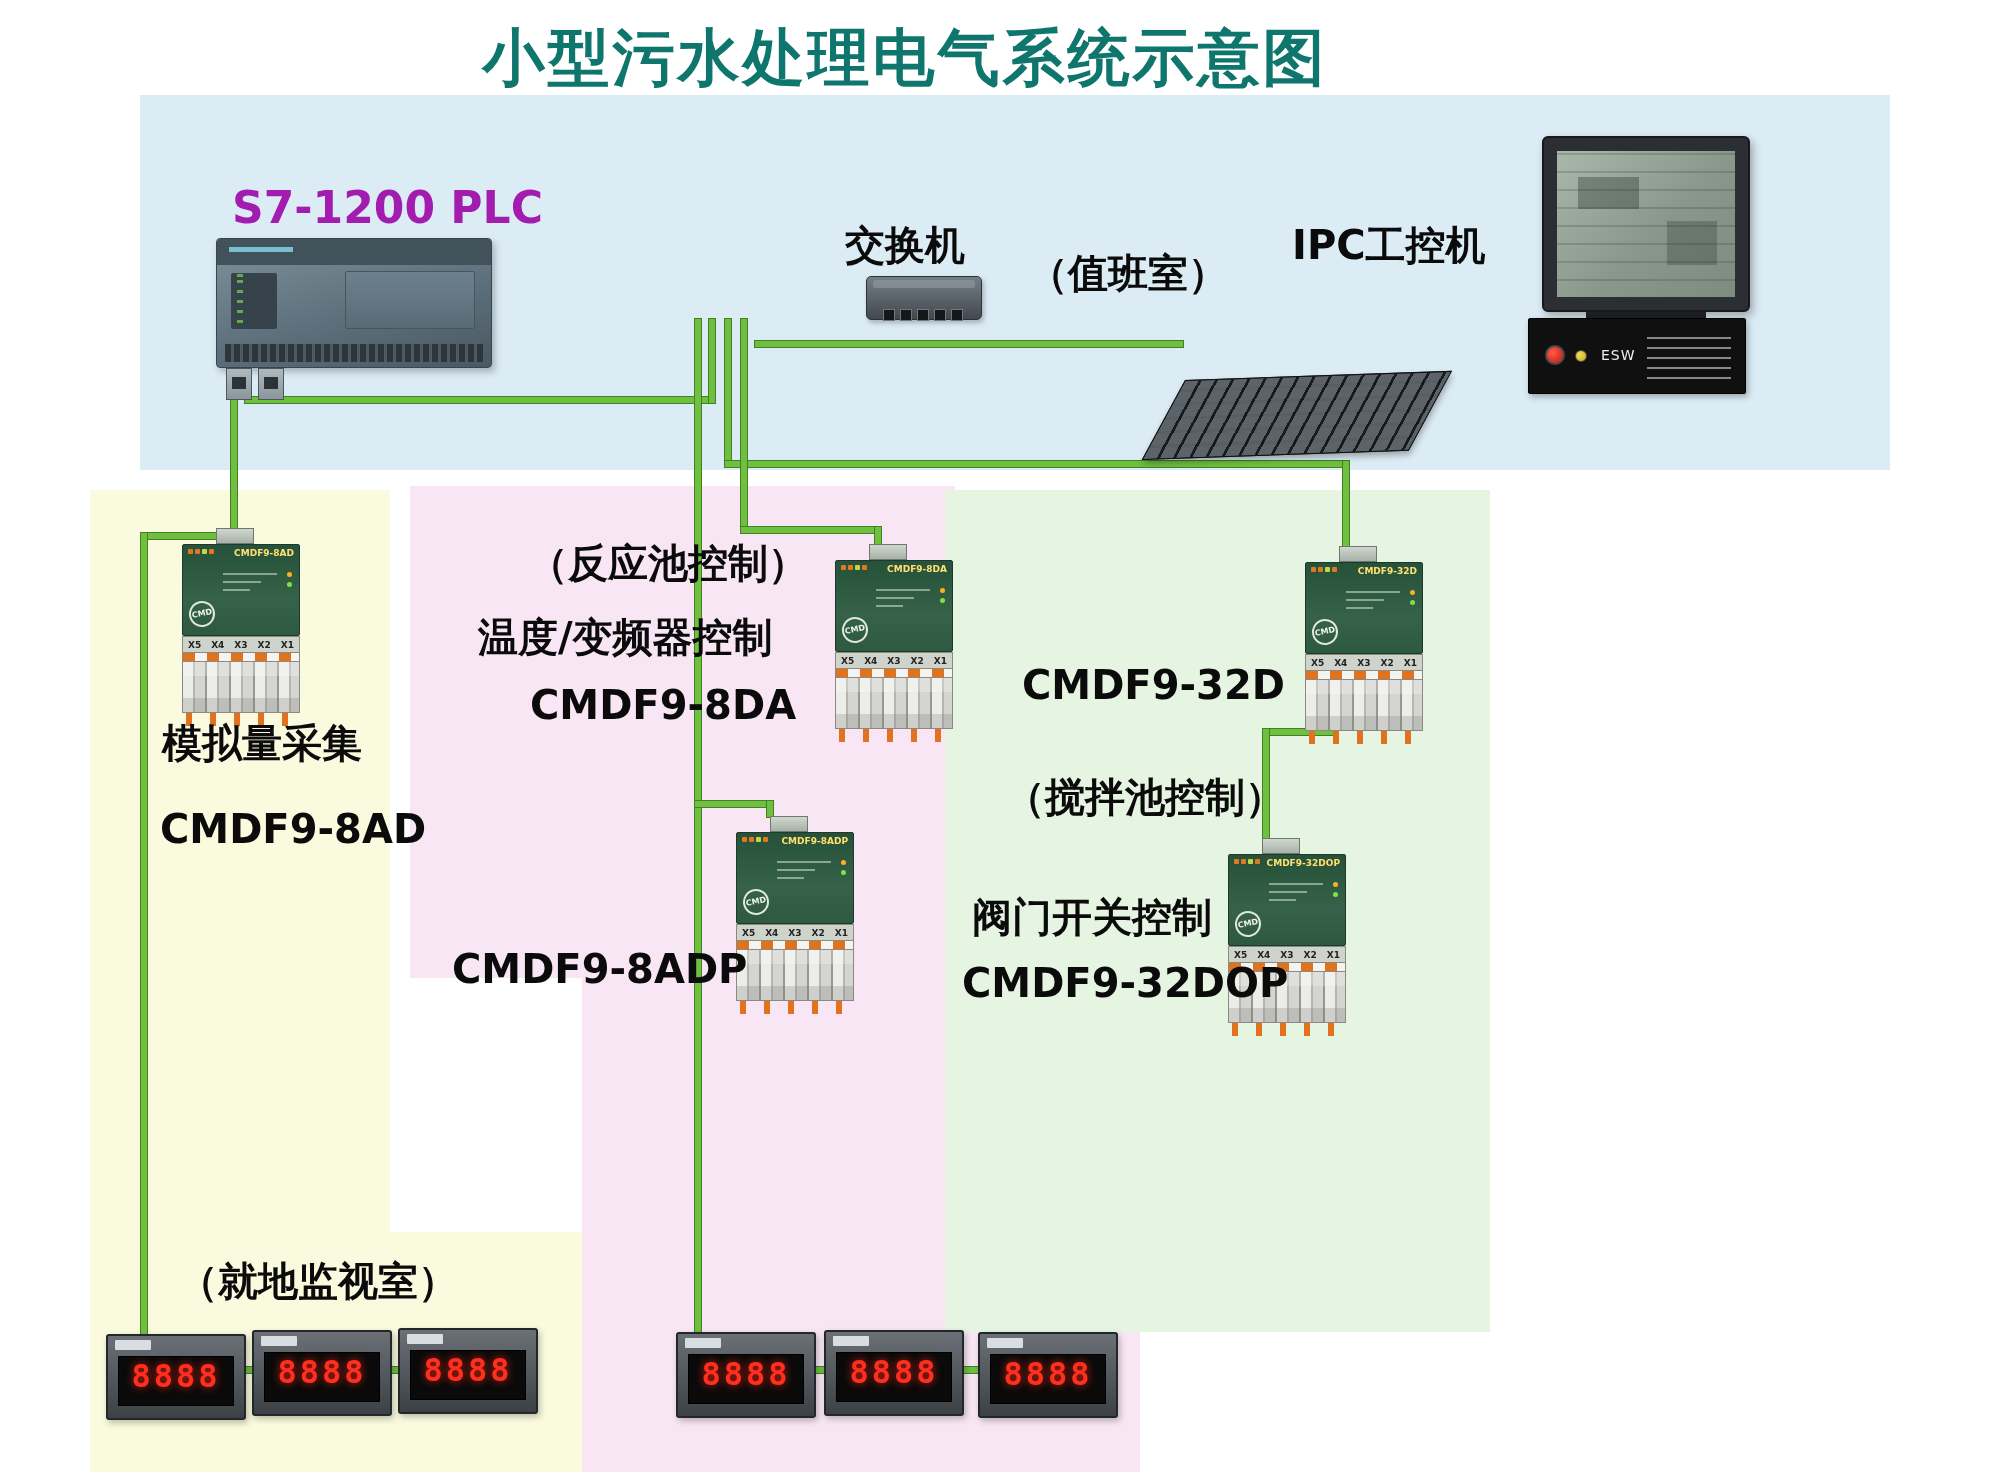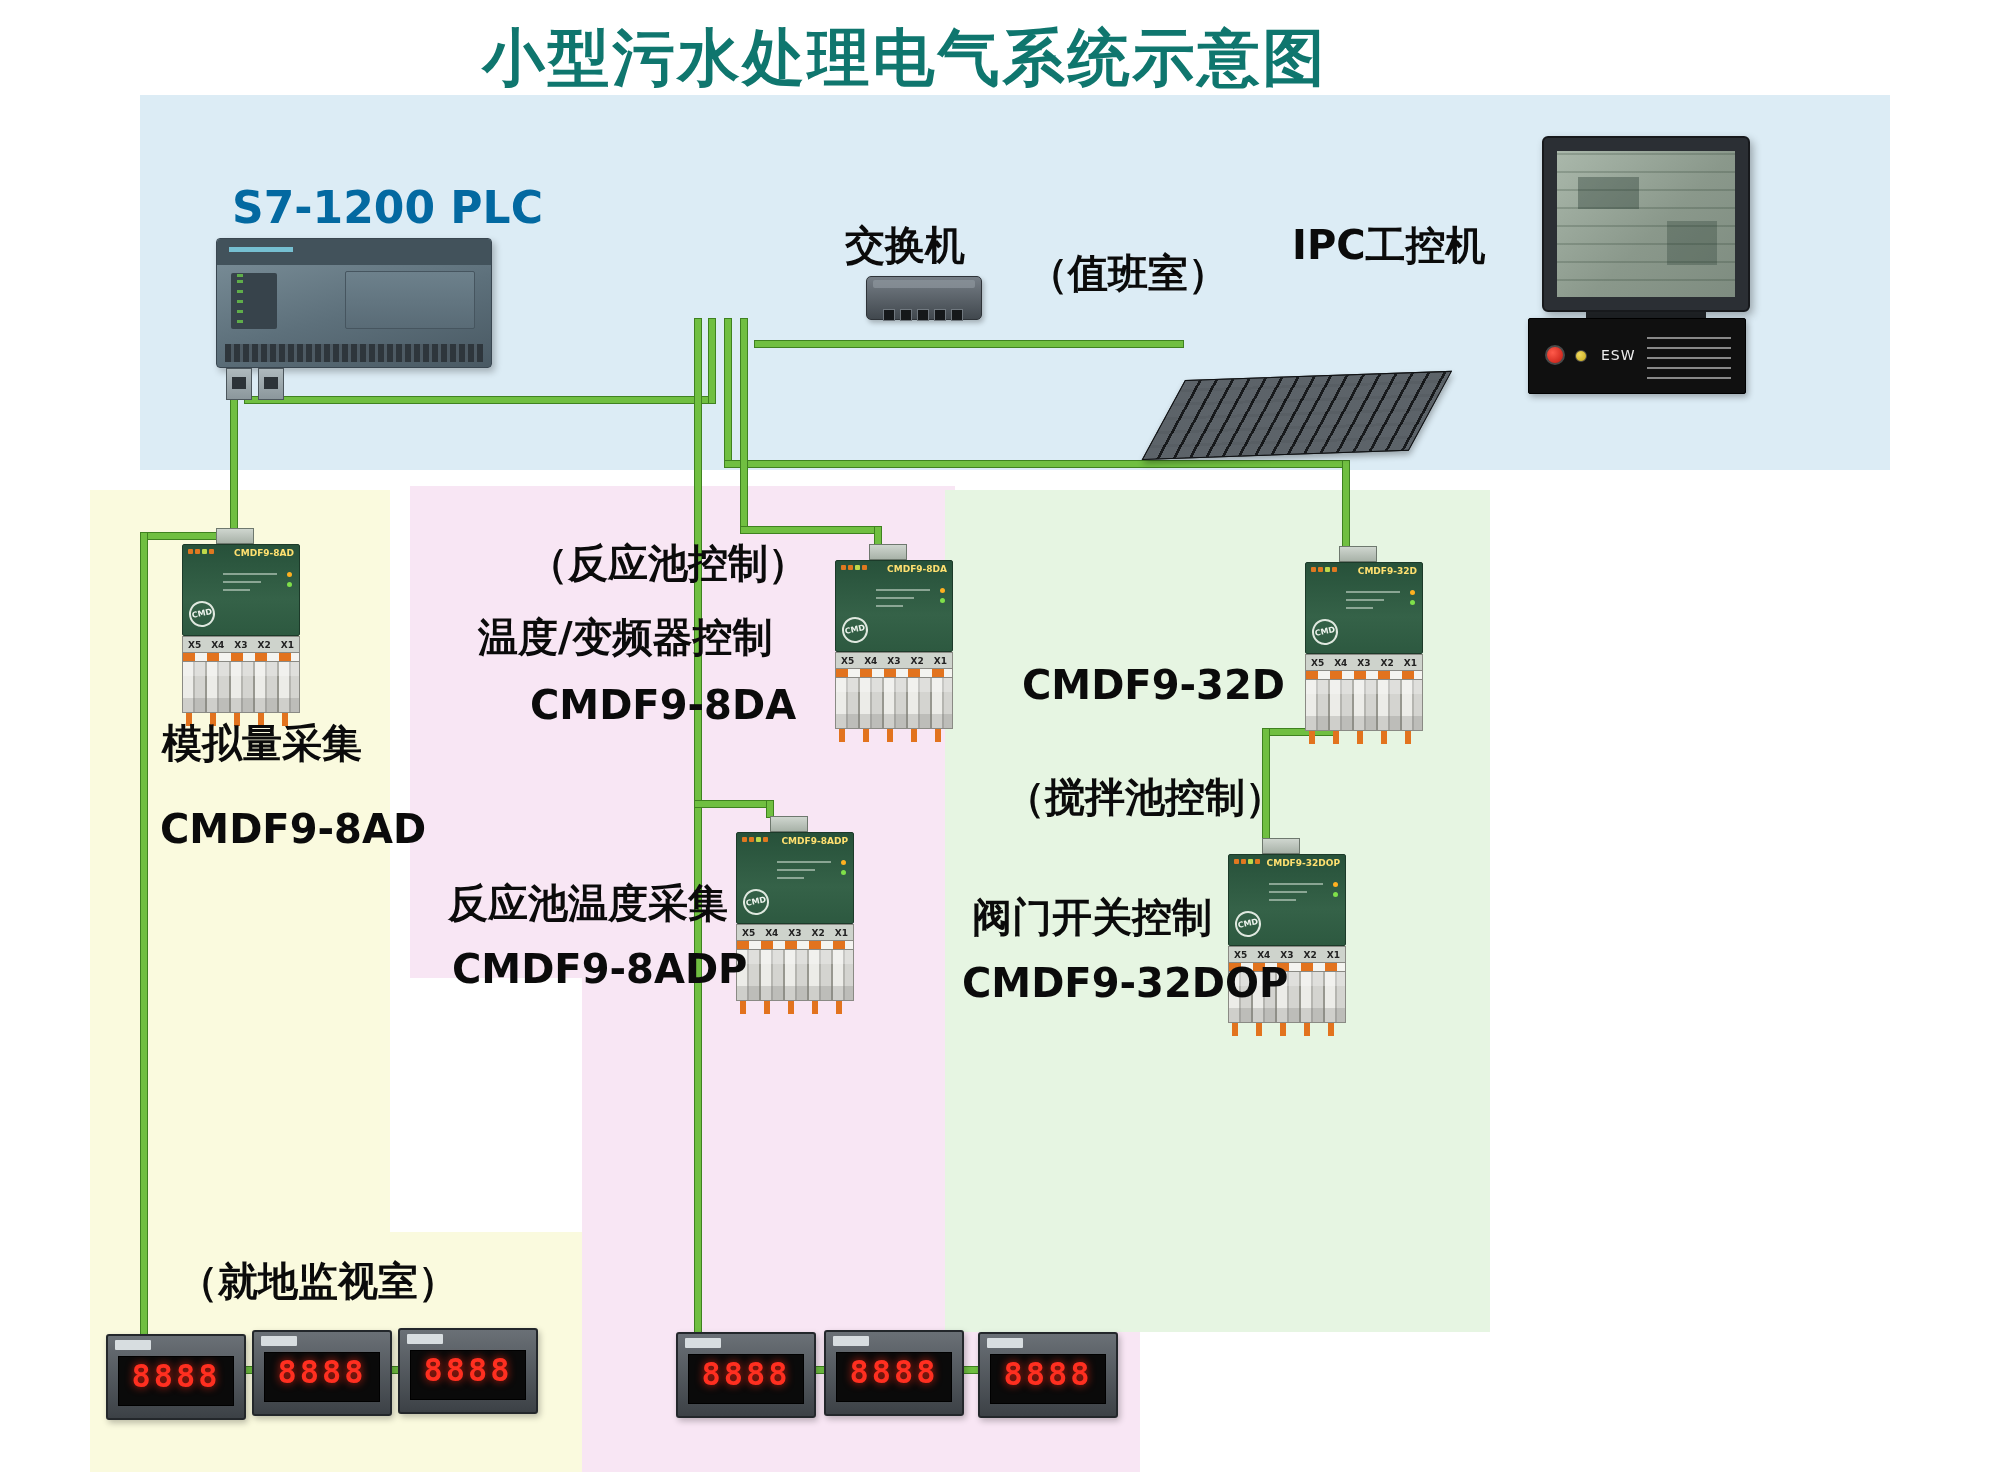--- a/index.html
+++ b/index.html
@@ -10,21 +10,21 @@
   .region { position:absolute; }
   .region.blue   { background:#dcecf5; }
   .region.yellow { background:#fafade; }
   .region.pink   { background:#f8e6f4; }
   .region.green  { background:#e6f5e2; }
 
   .title { position:absolute; left:905px; top:16px; transform:translateX(-50%);
            font-size:62px; font-weight:900; color:#0f766e; letter-spacing:3px; white-space:nowrap; }
 
   .lbl { position:absolute; font-size:40px; font-weight:700; color:#0b0b0b; white-space:nowrap; }
-  .lbl.plc { font-size:44px; font-weight:600; color:#0369a1; }
+  .lbl.plc { font-size:44px; font-weight:600; color:#a21caf; }
 
   .cable { position:absolute; background:#70bf41; border:1px solid #3f8220; }
   .cable.h { height:8px; }
   .cable.v { width:8px; }
 
   
   .plc { position:absolute; left:216px; top:238px; width:276px; height:162px; }
   .plc-body { position:absolute; left:0; top:0; width:276px; height:130px;
     background:linear-gradient(165deg,#7e929c 0%,#5d707b 55%,#495963 100%);
     border:1px solid #394650; border-radius:4px; box-shadow:3px 4px 7px rgba(0,0,0,.25); }
@@ -344,21 +344,20 @@
     <div class="m-pig"></div>
   </div>
 
   <div class="lbl" style="left:162px; top:716px;">模拟量采集</div>
   <div class="lbl" style="left:160px; top:806px;">CMDF9-8AD</div>
   <div class="lbl" style="left:178px; top:1254px;">（就地监视室）</div>
 
   <div class="lbl" style="left:528px; top:536px;">（反应池控制）</div>
   <div class="lbl" style="left:478px; top:610px;">温度/变频器控制</div>
   <div class="lbl" style="left:530px; top:682px;">CMDF9-8DA</div>
-  <div class="lbl" style="left:448px; top:876px;">反应池温度采集</div>
   <div class="lbl" style="left:452px; top:946px;">CMDF9-8ADP</div>
 
   <div class="lbl" style="left:1022px; top:662px;">CMDF9-32D</div>
   <div class="lbl" style="left:972px; top:890px;">阀门开关控制</div>
   <div class="lbl" style="left:1005px; top:770px;">（搅拌池控制）</div>
   <div class="lbl" style="left:962px; top:960px;">CMDF9-32DOP</div>
 
   <div class="meter" style="left:106px; top:1334px;">
     <div class="meter-chip"></div>
     <div class="meter-display">

